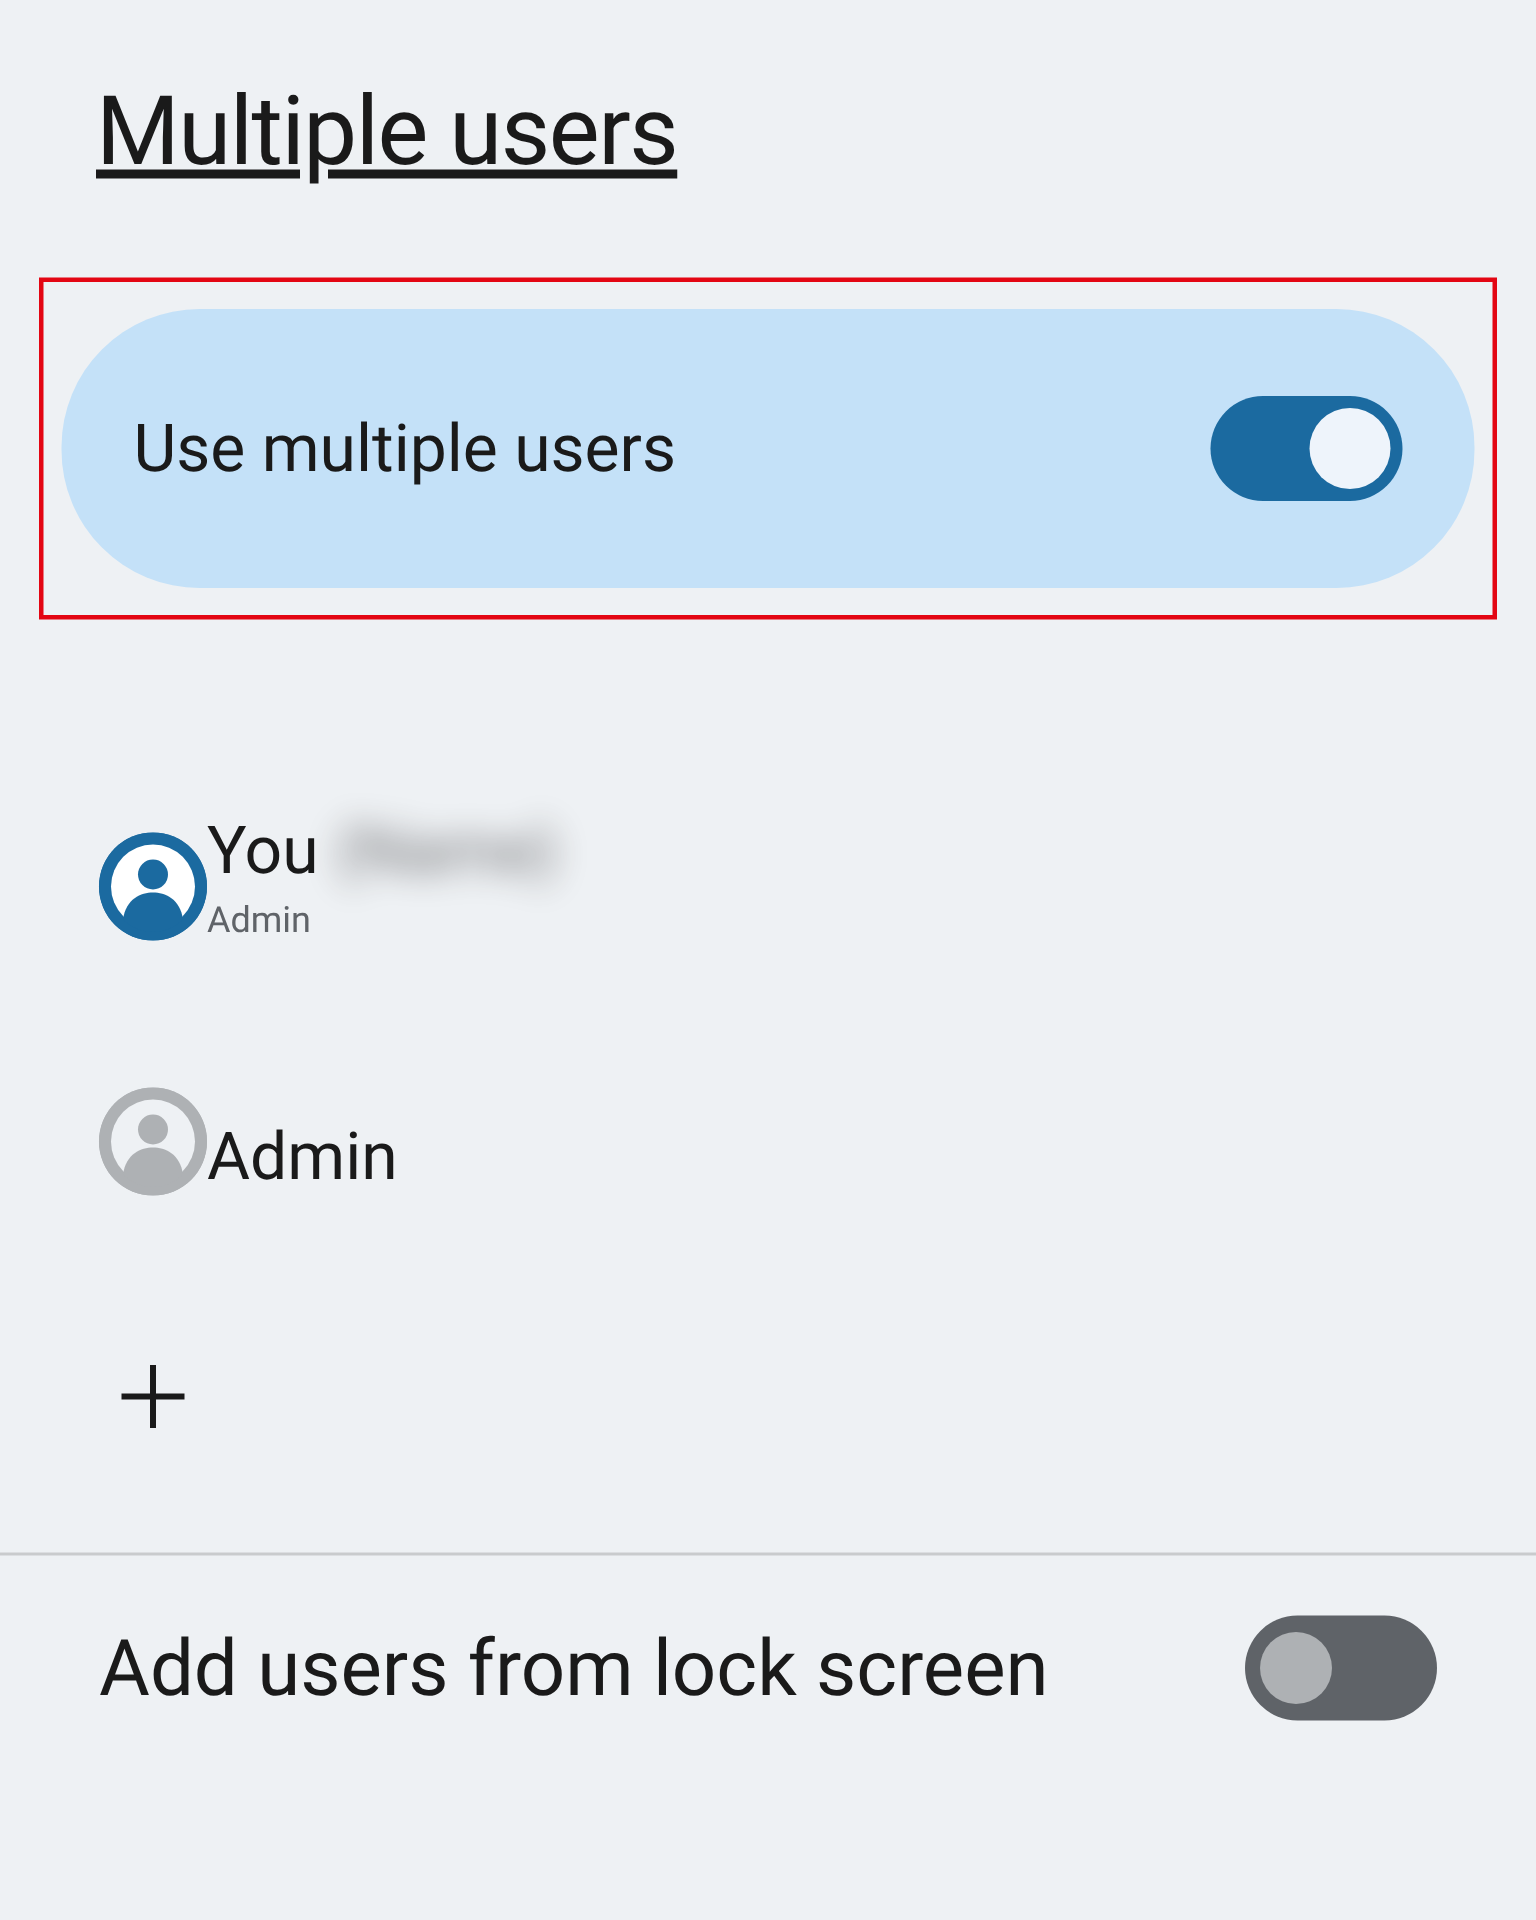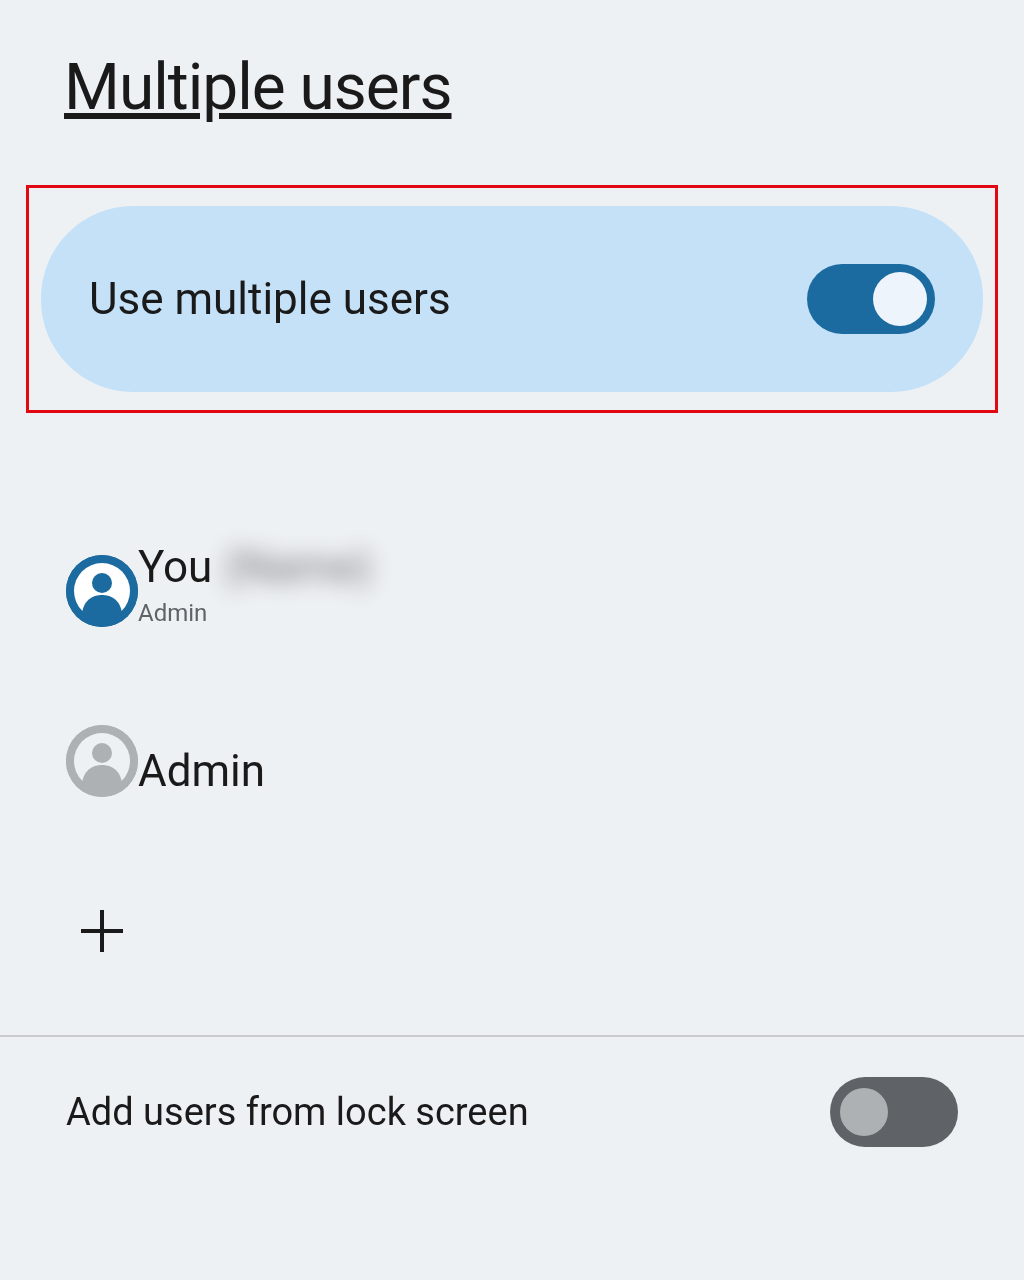--- a/index.html
+++ b/index.html
@@ -99,21 +99,21 @@
       border: none;
       border-top: 2px solid #c9cbcd;
       margin-top: 40px;
     }
     .lock-row {
       display: flex;
       align-items: center;
       justify-content: space-between;
       padding: 40px 66px 0;
     }
-    .lock-label { font-size: 38px; font-weight: 400; color: #1a1a1a; }
+    .lock-label { font-size: 52px; font-weight: 400; color: #1a1a1a; }
   </style>
 </head>
 <body>
 
 <h1 class="page-title">Multiple users</h1>
 
 <div class="highlight-box">
   <div class="toggle-card">
     <span class="toggle-card-label">Use multiple users</span>
     <div class="switch on">

